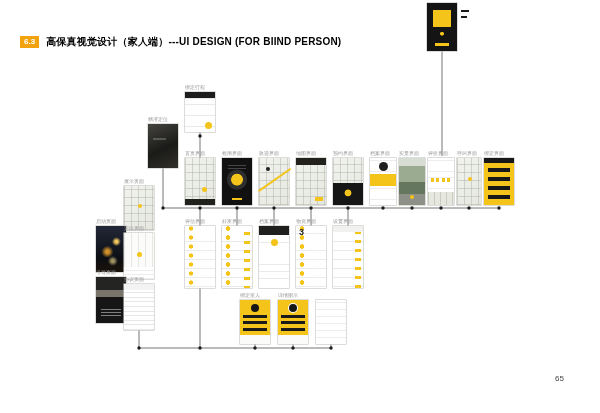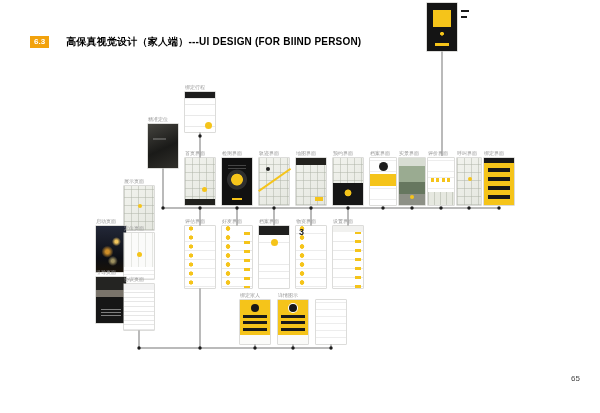--- a/index.html
+++ b/index.html
@@ -2,24 +2,24 @@
 <html style="--accent: #F5C41A; --badge: #F2A20C;"><head>
 <meta charset="utf-8">
 <style>
   :root { --accent:#F5C41A; --badge:#F2A20C; }
   html,body{margin:0;padding:0;background:#fff;}
   .page{
     position:relative;width:600px;height:413px;background:#fff;overflow:hidden;
     font-family:"Liberation Sans",sans-serif;
   }
   
-  .header{position:absolute;left:30px;top:35px;display:flex;align-items:center;gap:17px;justify-content:center;}
+  .header{position:absolute;left:20px;top:35px;display:flex;align-items:center;gap:7px;justify-content:center;}
   .badge{background:var(--badge);color:#fff;font-size:8px;font-weight:700;padding:1px 4px;line-height:1.2;}
   .title{margin:0;font-size:10px;font-weight:700;color:#000;letter-spacing:0.2px;}
-  .page-number{position:absolute;right:20px;bottom:30px;font-size:8px;color:#444;}
+  .page-number{position:absolute;right:36px;bottom:30px;font-size:8px;color:#444;}
 
   
   .diagram{position:absolute;left:0;top:0;width:600px;height:413px;}
   .diagram svg{position:absolute;left:0;top:0;}
   .connector{stroke:#3a3a3a;stroke-width:0.7;}
   .dot{fill:#1c1c1c;}
   .legend-dash{position:absolute;background:#1a1a1a;}
   .dash-1{left:461px;top:10px;width:8px;height:2px;}
   .dash-2{left:461px;top:16px;width:6px;height:1.5px;}
 

